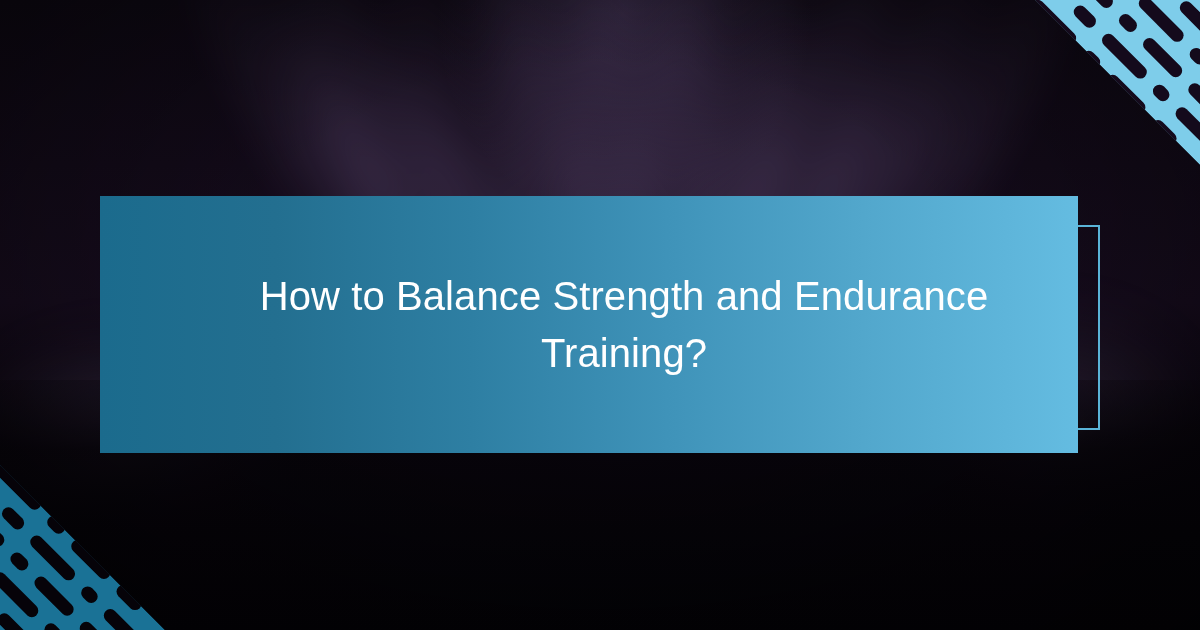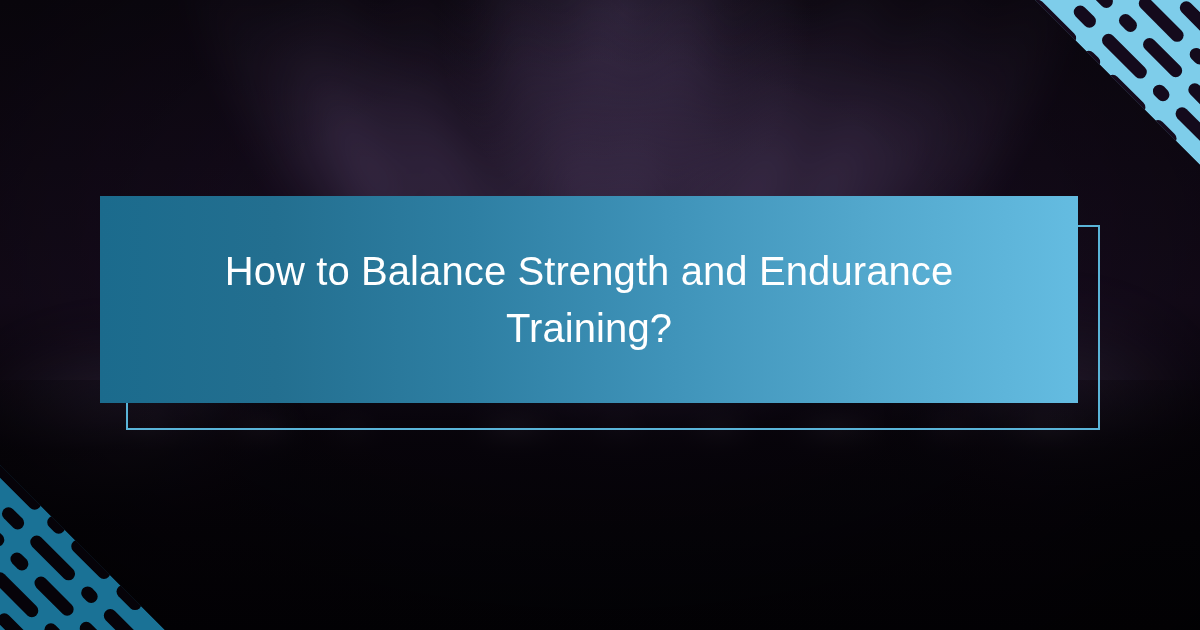--- a/index.html
+++ b/index.html
@@ -122,25 +122,25 @@
     border: 2px solid #5ab4d8;
     box-sizing: border-box;
   }
 
   
   .title-banner {
     position: absolute;
     left: 100px;
     top: 196px;
     width: 978px;
-    height: 207px;
+    height: 257px;
     background: linear-gradient(90deg, #1b6b8d 0%, #236f90 18%, #2e7fa3 38%, #3f93b9 58%, #52a7cc 78%, #64bce1 100%);
     display: flex;
     align-items: center;
-    justify-content: center;
+    justify-content: flex-end;
     box-sizing: border-box;
     padding: 0 54px;
   }
   .title-text {
     color: #ffffff;
     font-family: "Liberation Sans", sans-serif;
     font-size: 40px;
     font-weight: 400;
     line-height: 1.42;
     text-align: center;

